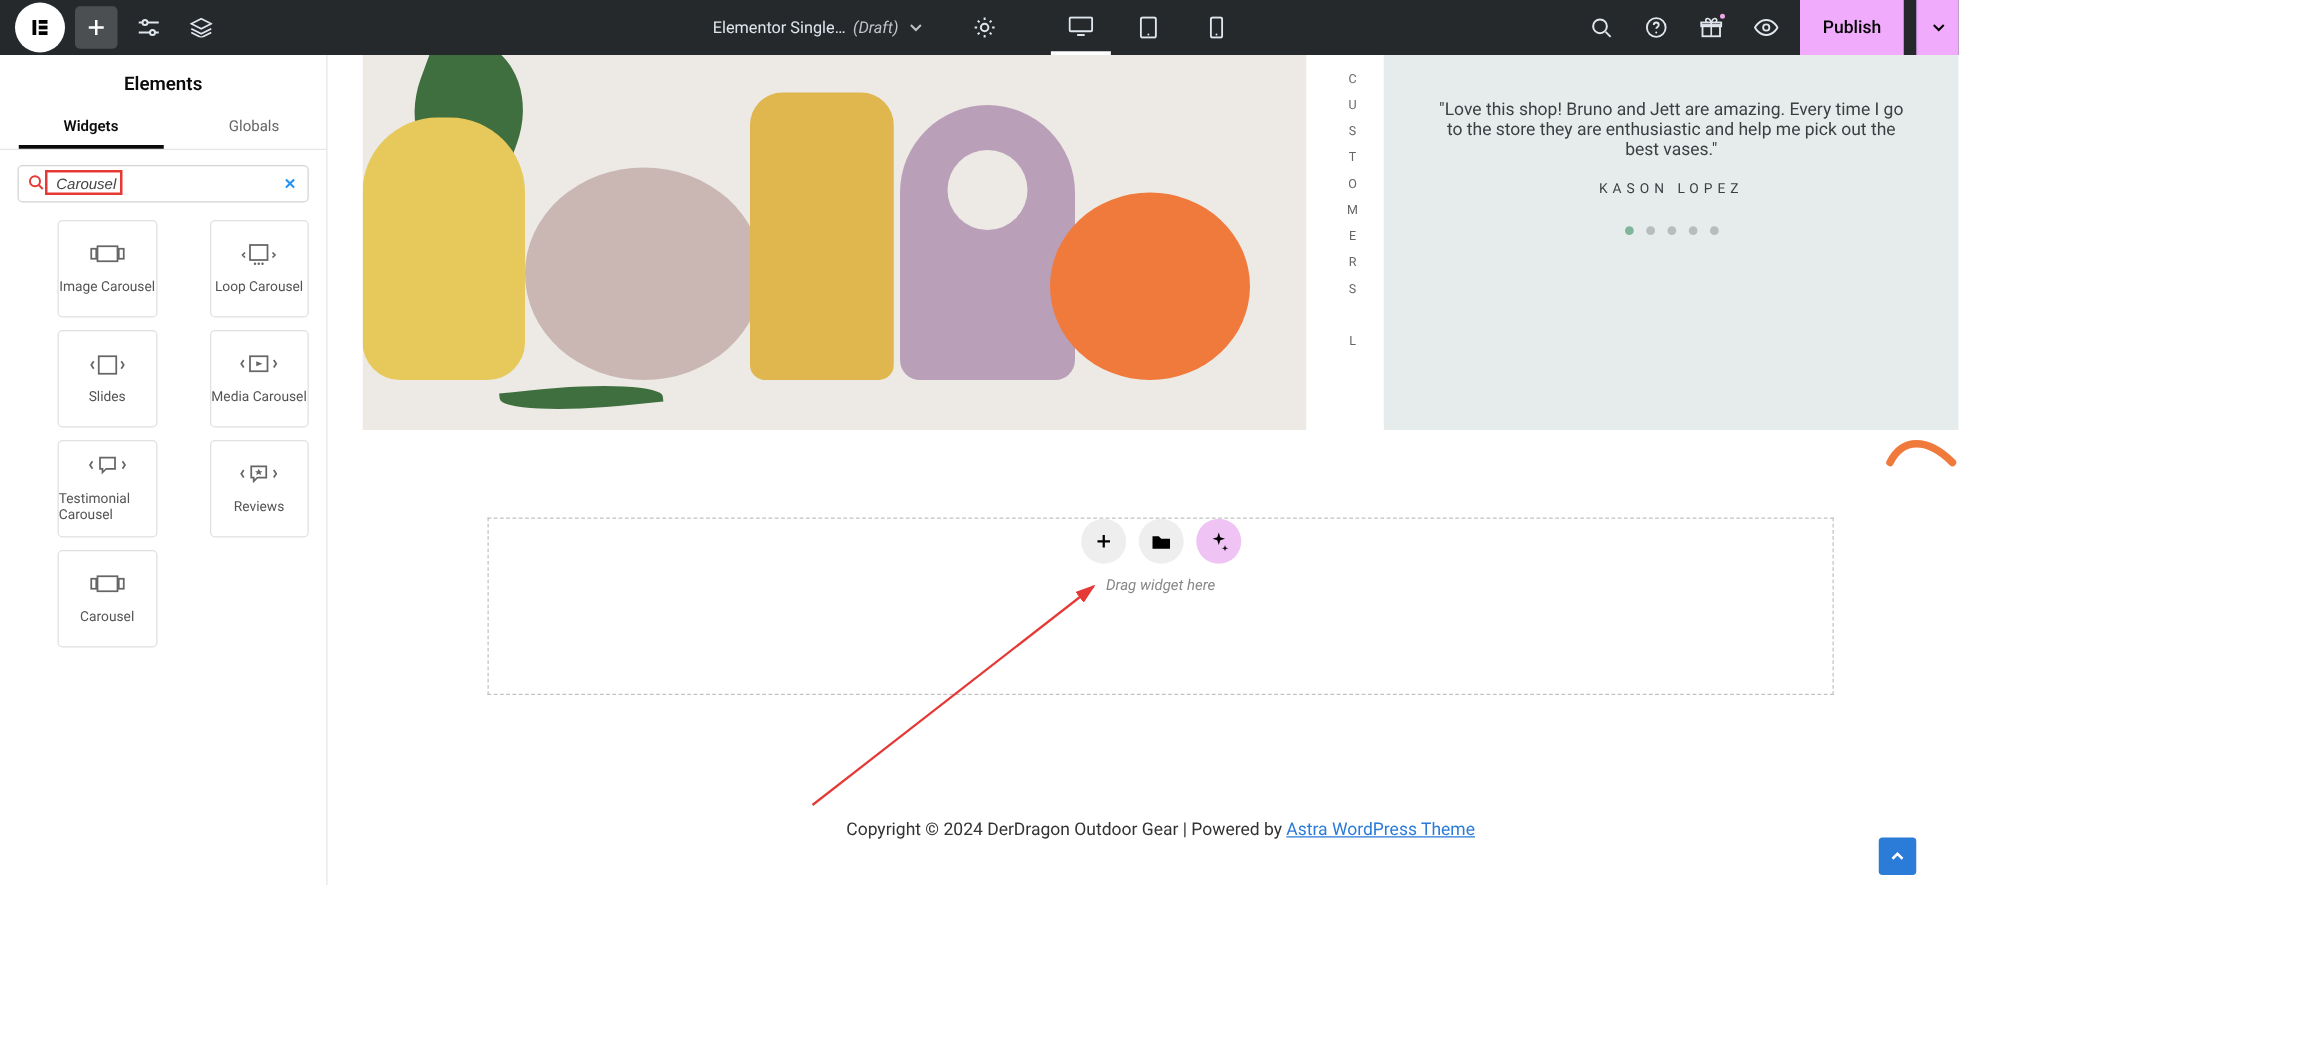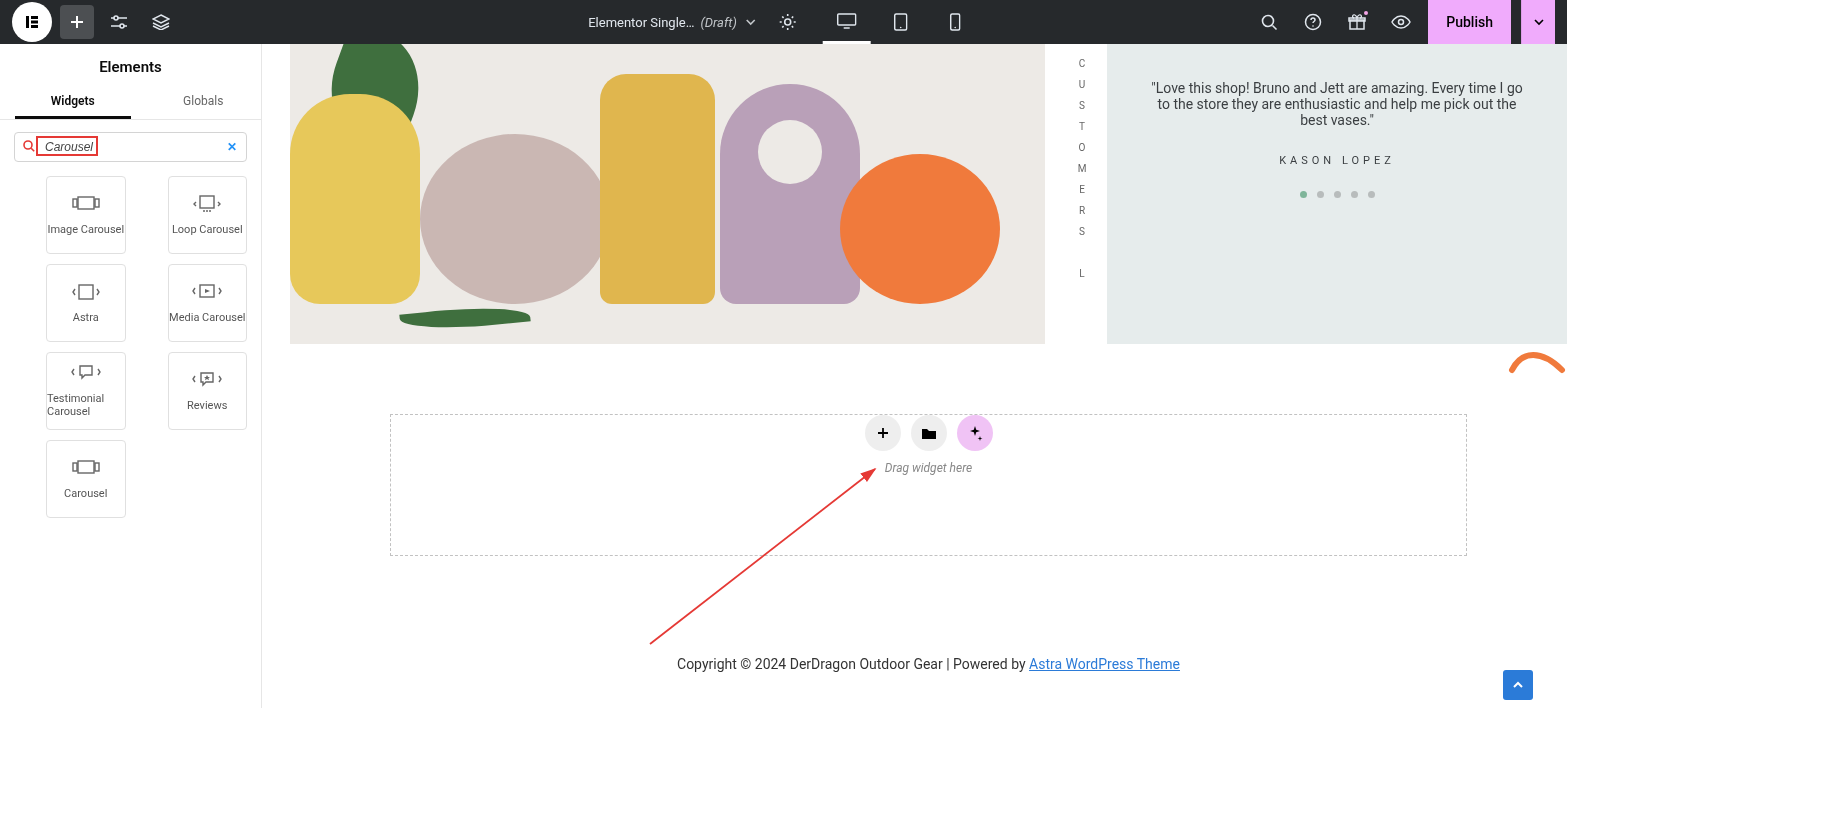--- a/index.html
+++ b/index.html
@@ -4,28 +4,28 @@
 <style>
 * { box-sizing: border-box; margin: 0; padding: 0; }
 body { font-family: -apple-system, BlinkMacSystemFont, "Segoe UI", Roboto, Helvetica, Arial, sans-serif; background: #fff; color: #000; overflow: hidden; width: 1567px; height: 708px; position: relative; }
 
 
 .topbar { height: 44px; background: #26292c; display: flex; align-items: center; color: #e0e6ed; position: relative; z-index: 10; }
 .topbar .left { display: flex; align-items: center; height: 100%; }
 .logo-circle { width: 40px; height: 40px; margin-left: 12px; background: #fff; border-radius: 50%; display: flex; align-items: center; justify-content: center; font-weight: 700; color: #000; }
 .sq-btn { width: 34px; height: 34px; margin-left: 8px; display: flex; align-items: center; justify-content: center; border-radius: 4px; }
 .sq-btn.active { background: #4c4f52; }
-.topbar .center { position: absolute; left: 50%; transform: translateX(-50%); display: flex; align-items: center; gap: 12px; height: 100%; }
+.topbar .center { position: absolute; left: 50%; transform: translateX(-50%); display: flex; align-items: center; gap: 30px; height: 100%; }
 .doc-title { display: flex; align-items: center; gap: 6px; font-size: 13px; }
 .doc-title .draft { font-style: italic; color: #c0c4c8; }
 .chev { width: 16px; height: 16px; }
 .device-group { display: flex; align-items: center; height: 100%; gap: 6px; margin-left: 6px; }
 .device-btn { width: 48px; height: 44px; display: flex; align-items: center; justify-content: center; }
 .device-btn.active { border-bottom: 3px solid #fff; }
-.topbar .right { margin-left: auto; display: flex; align-items: center; height: 100%; gap: 10px; padding-right: 12px; }
+.topbar .right { margin-left: auto; display: flex; align-items: center; height: 100%; gap: 10px; padding-right: 0; }
 .icon-btn { width: 34px; height: 34px; display: flex; align-items: center; justify-content: center; position: relative; }
 .gift-dot { position: absolute; top: 4px; right: 4px; width: 8px; height: 8px; border-radius: 50%; background: #f3a6e6; border: 2px solid #26292c; }
 .publish-btn { height: 44px; background: #f0abfc; color: #000; display: flex; align-items: center; padding: 0 18px; font-size: 14px; font-weight: 500; }
 .publish-caret { height: 44px; background: #f0abfc; display: flex; align-items: center; justify-content: center; width: 34px; border-left: 1px solid rgba(0,0,0,0.08); }
 
 
 .sidebar { position: absolute; left: 0; top: 44px; bottom: 0; width: 262px; background: #fff; border-right: 1px solid #e6e6e6; }
 .side-title { text-align: center; font-size: 15px; font-weight: 600; padding: 14px 0 10px; color: #0b0b0b; }
 .side-tabs { display: flex; border-bottom: 1px solid #e6e6e6; }
 .side-tab { flex: 1; text-align: center; font-size: 12px; color: #666; padding: 8px 0; margin-left: 15px; }
@@ -45,21 +45,21 @@
 
 .canvas { position: absolute; left: 290px; right: 0; top: 44px; bottom: 0; background: #fff; overflow: hidden; }
 .hero-row { display: flex; height: 300px; position: relative; }
 .hero-img { flex: 1; margin-right: 12px; background: #edeae6; position: relative; overflow: hidden; }
 
 .vase { position: absolute; bottom: 40px; }
 .leaf { position: absolute; background: #3f6f3e; }
 .vertical-label { width: 50px; background: #fff; display: flex; align-items: flex-start; justify-content: center; padding-top: 14px; }
 .vertical-label span { writing-mode: vertical-rl; letter-spacing: 10px; font-size: 10px; color: #666; text-orientation: upright; }
 .testimonial { width: 460px; background: #e6ecec; padding: 36px 40px; text-align: center; color: #3b3f42; font-size: 14px; }
-.testimonial .author { margin-top: 26px; letter-spacing: 4px; font-size: 11px; }
+.testimonial .author { margin-top: 16px; letter-spacing: 4px; font-size: 11px; }
 .dots { display: flex; gap: 10px; justify-content: center; margin-top: 24px; }
 .dot { width: 7px; height: 7px; border-radius: 50%; background: #b8bcbc; }
 .dot.on { background: #7fb59a; }
 
 .dropzone { margin: 70px 100px 20px; border: 1px dashed #c2c2c2; height: 142px; display: flex; flex-direction: column; align-items: center; justify-content: flex-start; gap: 10px; position: relative; }
 .drop-btns { display: flex; gap: 10px; }
 .circle-btn { width: 36px; height: 36px; border-radius: 50%; background: #eee; display: flex; align-items: center; justify-content: center; }
 .circle-btn.magic { background: #f0c3f5; }
 .drop-hint { font-size: 12px; font-style: italic; color: #888; }
 
@@ -214,21 +214,21 @@
           <circle cx="17" cy="16" r="1" fill="#666"></circle>
           <path d="M3 7l-2 2 2 2M25 7l2 2-2 2" fill="none" stroke="#666" stroke-width="1.4"></path>
         </svg>
       <span>Loop Carousel</span>
     </div>
     <div class="widget-card">
       <svg class="wicon" width="28" height="18" viewBox="0 0 28 18">
           <rect x="7" y="2" width="14" height="14" fill="none" stroke="#666" stroke-width="1.4"></rect>
           <path d="M3 6l-2 3 2 3M25 6l2 3-2 3" fill="none" stroke="#666" stroke-width="1.4"></path>
         </svg>
-      <span>Astra</span>
+      <span>Slides</span>
     </div>
     <div class="widget-card">
       <svg class="wicon" width="30" height="18" viewBox="0 0 30 18">
           <rect x="8" y="2" width="14" height="12" fill="none" stroke="#666" stroke-width="1.4"></rect>
           <path d="M13 6l5 2-5 2z" fill="#666"></path>
           <path d="M3 5l-2 3 2 3M27 5l2 3-2 3" fill="none" stroke="#666" stroke-width="1.4"></path>
         </svg>
       <span>Media Carousel</span>
     </div>
     <div class="widget-card">

